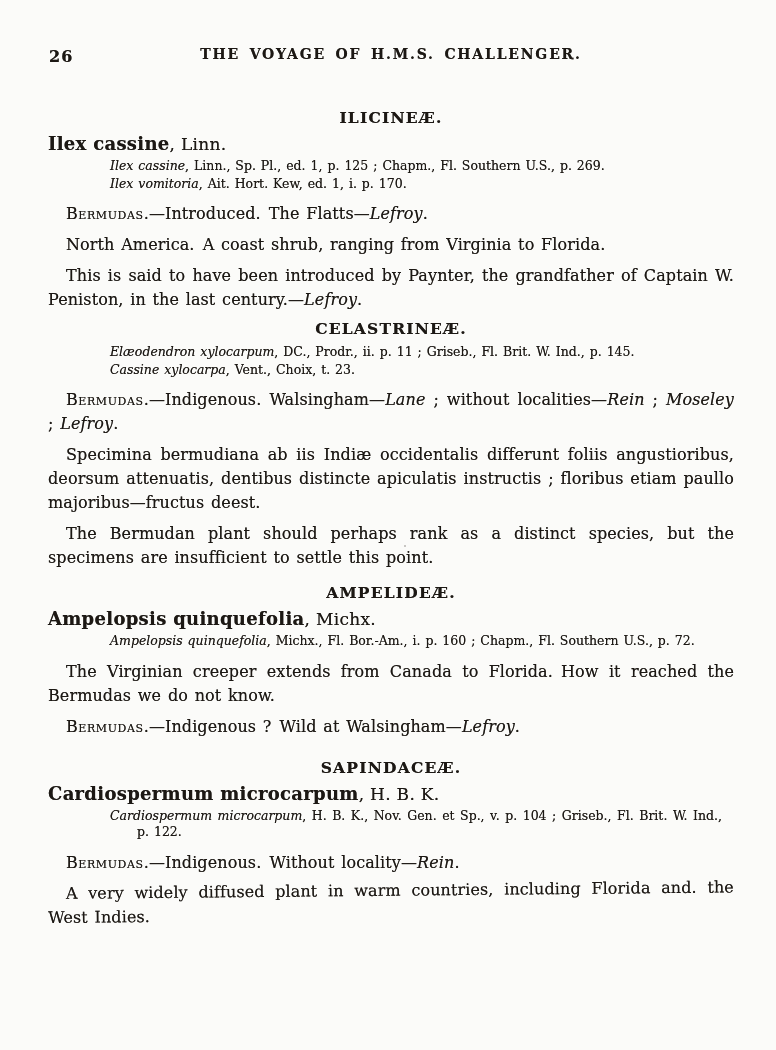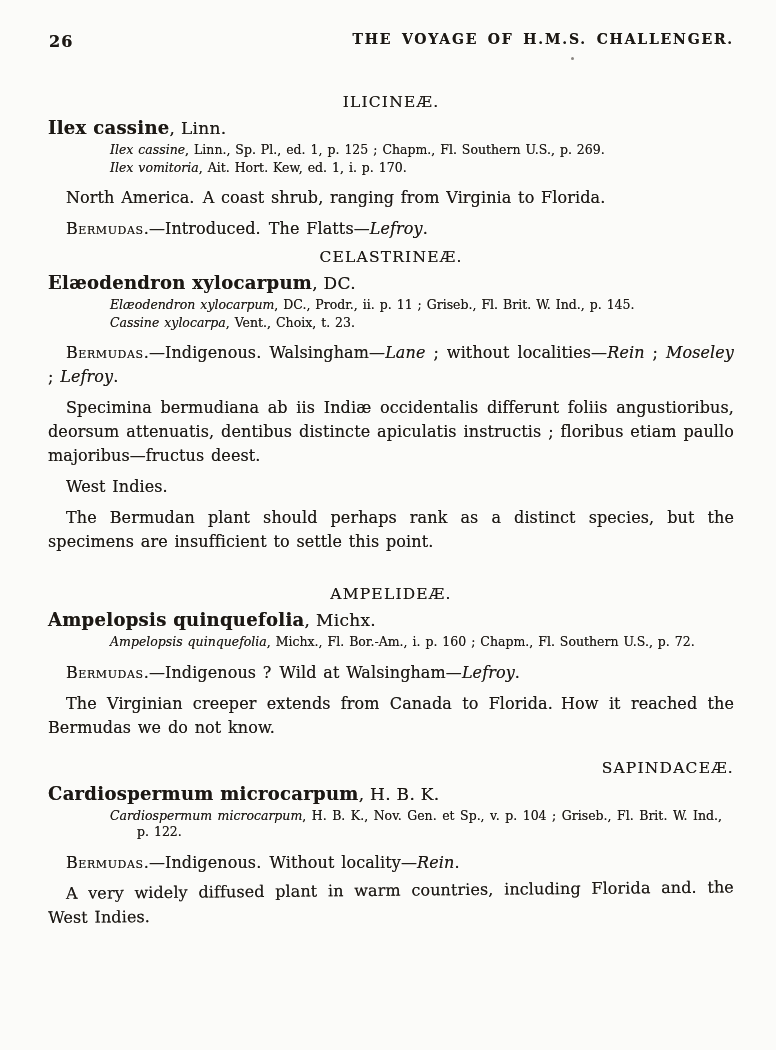--- a/index.html
+++ b/index.html
@@ -6,45 +6,45 @@
   body {
     width: 776px; height: 1050px;
     background: #fbfbf9;
     color: #1c1814;
     font-family: "DejaVu Serif", "Liberation Serif", serif;
     position: relative;
     overflow: hidden;
   }
   .sheet {
     position: absolute; inset: 0;
-    padding: 31px 42px 0 48px;
+    padding: 46px 42px 0 48px;
     text-shadow: 0 0 0.4px rgba(28,24,20,.65);
   }
   
   .masthead { position: relative; height: 20px; }
   .page-number {
     position: absolute; left: 1px; top: 1px;
     font-size: 16px; font-weight: bold; letter-spacing: 1px;
   }
   .running-title {
-    text-align: right;
+    text-align: center;
     font-size: 14px; font-weight: 600;
     letter-spacing: 1.8px; word-spacing: 3px;
   }
   
   .section-heading {
     text-align: center;
-    font-size: 15.5px; font-weight: 400;
+    font-size: 15.5px; font-weight: 700;
     letter-spacing: 1.2px;
     margin: 0 0 6px 0;
   }
   .species-section:nth-of-type(1) .section-heading { margin-top: 42px; }
   .species-section:nth-of-type(2) .section-heading { }
-  .species-section:nth-of-type(3) .section-heading { margin-top: 31px; }
-  .species-section:nth-of-type(4) .section-heading { margin-top: 19px; text-align: right; }
+  .species-section:nth-of-type(3) .section-heading { margin-top: 13px; }
+  .species-section:nth-of-type(4) .section-heading { margin-top: 19px; }
   .species-heading {
     font-size: 18px; font-weight: bold;
     letter-spacing: .3px;
     margin: 0 0 4px 0;
   }
   .species-author { font-weight: normal; font-size: 17px; }
   .citation-list { margin: 0 0 10px 0; }
   .citation {
     margin: 0 12px 1px 0;
     font-size: 12.5px; line-height: 16.5px;
@@ -85,43 +85,42 @@
     <div class="running-title">THE VOYAGE OF H.M.S. CHALLENGER.</div>
   </div>
   <div id="sections">
       <section class="species-section">
         <div class="section-heading">ILICINEÆ.</div>
         <div class="species-heading"><span class="species-name">Ilex cassine</span><span class="species-author">, Linn.</span></div>
         <div class="citation-list">
           <p class="citation"><span class="it">Ilex cassine</span><span class="rn">, Linn., Sp. Pl., ed. 1, p. 125 ; Chapm., Fl. Southern U.S., p. 269.</span></p>
           <p class="citation"><span class="it">Ilex vomitoria</span><span class="rn">, Ait. Hort. Kew, ed. 1, i. p. 170.</span></p>
         </div>
+        <p class="body-para"><span class="sc">Bermudas</span><span class="rn">.—Introduced. The Flatts—</span><span class="it">Lefroy</span><span class="rn">.</span></p>
         <p class="body-para"><span class="rn">North America. A coast shrub, ranging from Virginia to Florida.</span></p>
-        <p class="body-para"><span class="sc">Bermudas</span><span class="rn">.—Introduced. The Flatts—</span><span class="it">Lefroy</span><span class="rn">.</span></p>
+        <p class="body-para"><span class="rn">This is said to have been introduced by Paynter, the grandfather of Captain W. Peniston, in the last century.—</span><span class="it">Lefroy</span><span class="rn">.</span></p>
       </section>
       <section class="species-section">
         <div class="section-heading">CELASTRINEÆ.</div>
-        <div class="species-heading"><span class="species-name">Elæodendron xylocarpum</span><span class="species-author">, DC.</span></div>
         <div class="citation-list">
           <p class="citation"><span class="it">Elæodendron xylocarpum</span><span class="rn">, DC., Prodr., ii. p. 11 ; Griseb., Fl. Brit. W. Ind., p. 145.</span></p>
           <p class="citation"><span class="it">Cassine xylocarpa</span><span class="rn">, Vent., Choix, t. 23.</span></p>
         </div>
         <p class="body-para"><span class="sc">Bermudas</span><span class="rn">.—Indigenous. Walsingham—</span><span class="it">Lane</span><span class="rn"> ; without localities—</span><span class="it">Rein</span><span class="rn"> ; </span><span class="it">Moseley</span><span class="rn"> ; </span><span class="it">Lefroy</span><span class="rn">.</span></p>
         <p class="body-para"><span class="rn">Specimina bermudiana ab iis Indiæ occidentalis differunt foliis angustioribus, deorsum attenuatis, dentibus distincte apiculatis instructis ; floribus etiam paullo majoribus—fructus deest.</span></p>
-        <p class="body-para"><span class="rn">West Indies.</span></p>
         <p class="body-para"><span class="rn">The Bermudan plant should perhaps rank as a distinct species, but the specimens are insufficient to settle this point.</span></p>
       </section>
       <section class="species-section">
         <div class="section-heading">AMPELIDEÆ.</div>
         <div class="species-heading"><span class="species-name">Ampelopsis quinquefolia</span><span class="species-author">, Michx.</span></div>
         <div class="citation-list">
           <p class="citation"><span class="it">Ampelopsis quinquefolia</span><span class="rn">, Michx., Fl. Bor.-Am., i. p. 160 ; Chapm., Fl. Southern U.S., p. 72.</span></p>
         </div>
+        <p class="body-para"><span class="rn">The Virginian creeper extends from Canada to Florida. How it reached the Bermudas we do not know.</span></p>
         <p class="body-para"><span class="sc">Bermudas</span><span class="rn">.—Indigenous ? Wild at Walsingham—</span><span class="it">Lefroy</span><span class="rn">.</span></p>
-        <p class="body-para"><span class="rn">The Virginian creeper extends from Canada to Florida. How it reached the Bermudas we do not know.</span></p>
       </section>
       <section class="species-section">
         <div class="section-heading">SAPINDACEÆ.</div>
         <div class="species-heading"><span class="species-name">Cardiospermum microcarpum</span><span class="species-author">, H. B. K.</span></div>
         <div class="citation-list">
           <p class="citation"><span class="it">Cardiospermum microcarpum</span><span class="rn">, H. B. K., Nov. Gen. et Sp., v. p. 104 ; Griseb., Fl. Brit. W. Ind., p. 122.</span></p>
         </div>
         <p class="body-para"><span class="sc">Bermudas</span><span class="rn">.—Indigenous. Without locality—</span><span class="it">Rein</span><span class="rn">.</span></p>
         <p class="body-para"><span class="rn">A very widely diffused plant in warm countries, including Florida and. the West Indies.</span></p>
       </section>

